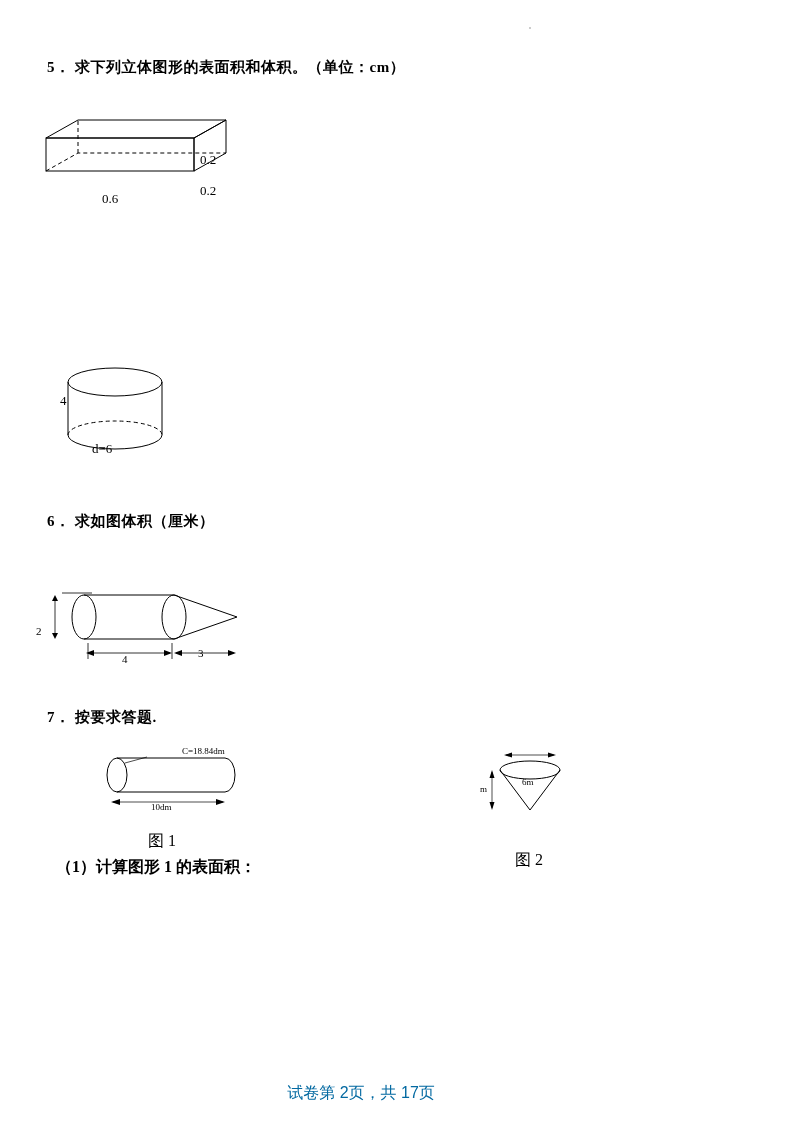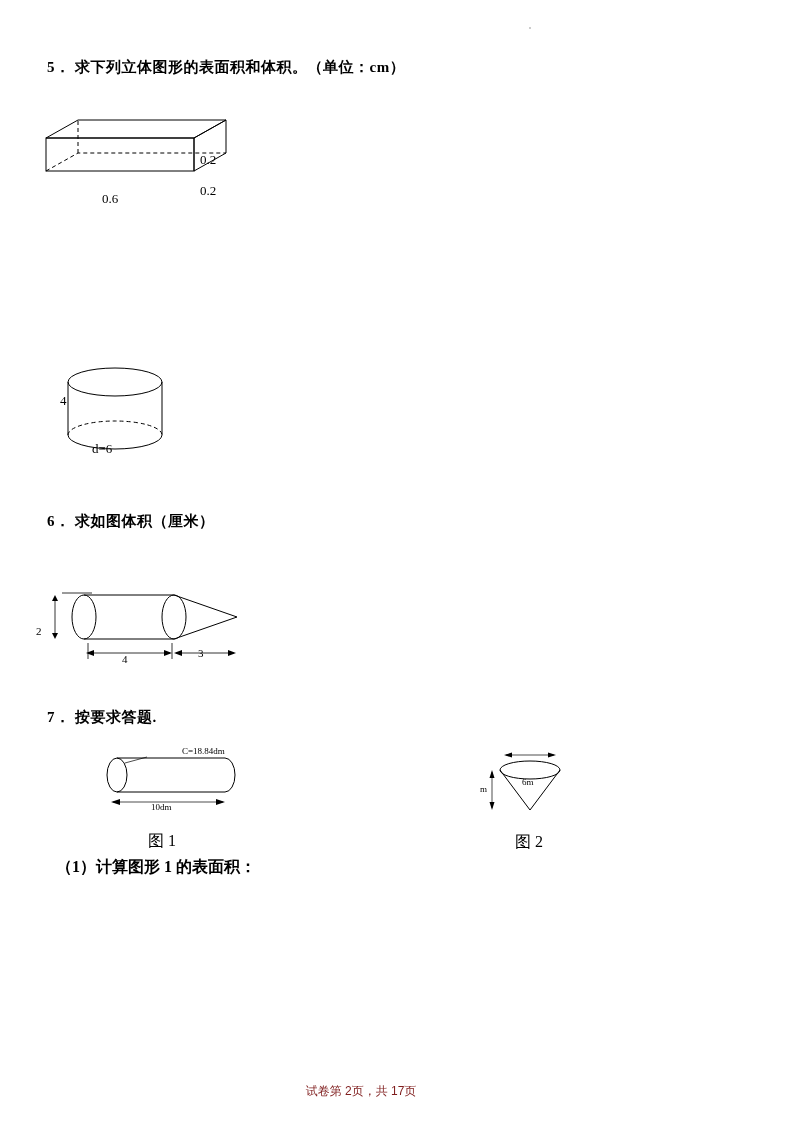--- a/index.html
+++ b/index.html
@@ -57,22 +57,22 @@
     font-size: 16px;
     white-space: nowrap;
   }
   .footer {
     position: absolute;
     left: 0;
     top: 1083px;
     width: 722px;
     text-align: center;
     font-family: "Liberation Sans", sans-serif;
-    font-size: 12px;
-    color: #7f1d1d;
+    font-size: 16px;
+    color: #0369a1;
   }
   .dot {
     position: absolute;
     width: 2px; height: 2px;
     background: #bbb;
     border-radius: 50%;
   }
 </style>
 </head>
 <body>
@@ -189,19 +189,19 @@
         <path d="M78 4.5 L86 7 L78 9.5" fill="#000" stroke="none"></path>
 
         <path d="M22 24 L22 60" stroke-width="0.7"></path>
         <path d="M19.5 30 L22 22 L24.5 30" fill="#000" stroke="none"></path>
         <path d="M19.5 54 L22 62 L24.5 54" fill="#000" stroke="none"></path>
       </g>
     </svg>
     <div class="label-small" style="left:52px; top:-5px;margin-top:34px;">6m</div>
     <div class="label-small" style="left:10px; top:36px;">m</div>
   </div>
-  <div class="caption" style="left:515px; top:832px;">图 2</div>
+  <div class="caption" style="left:515px; top:850px;">图 2</div>
 
   <div class="sub-q" style="left:56px; top:857px;">（1）计算图形 1 的表面积：</div>
 
   <div class="footer">试卷第 2页，共 17页</div>
 
 </div>
 
 </body></html>

